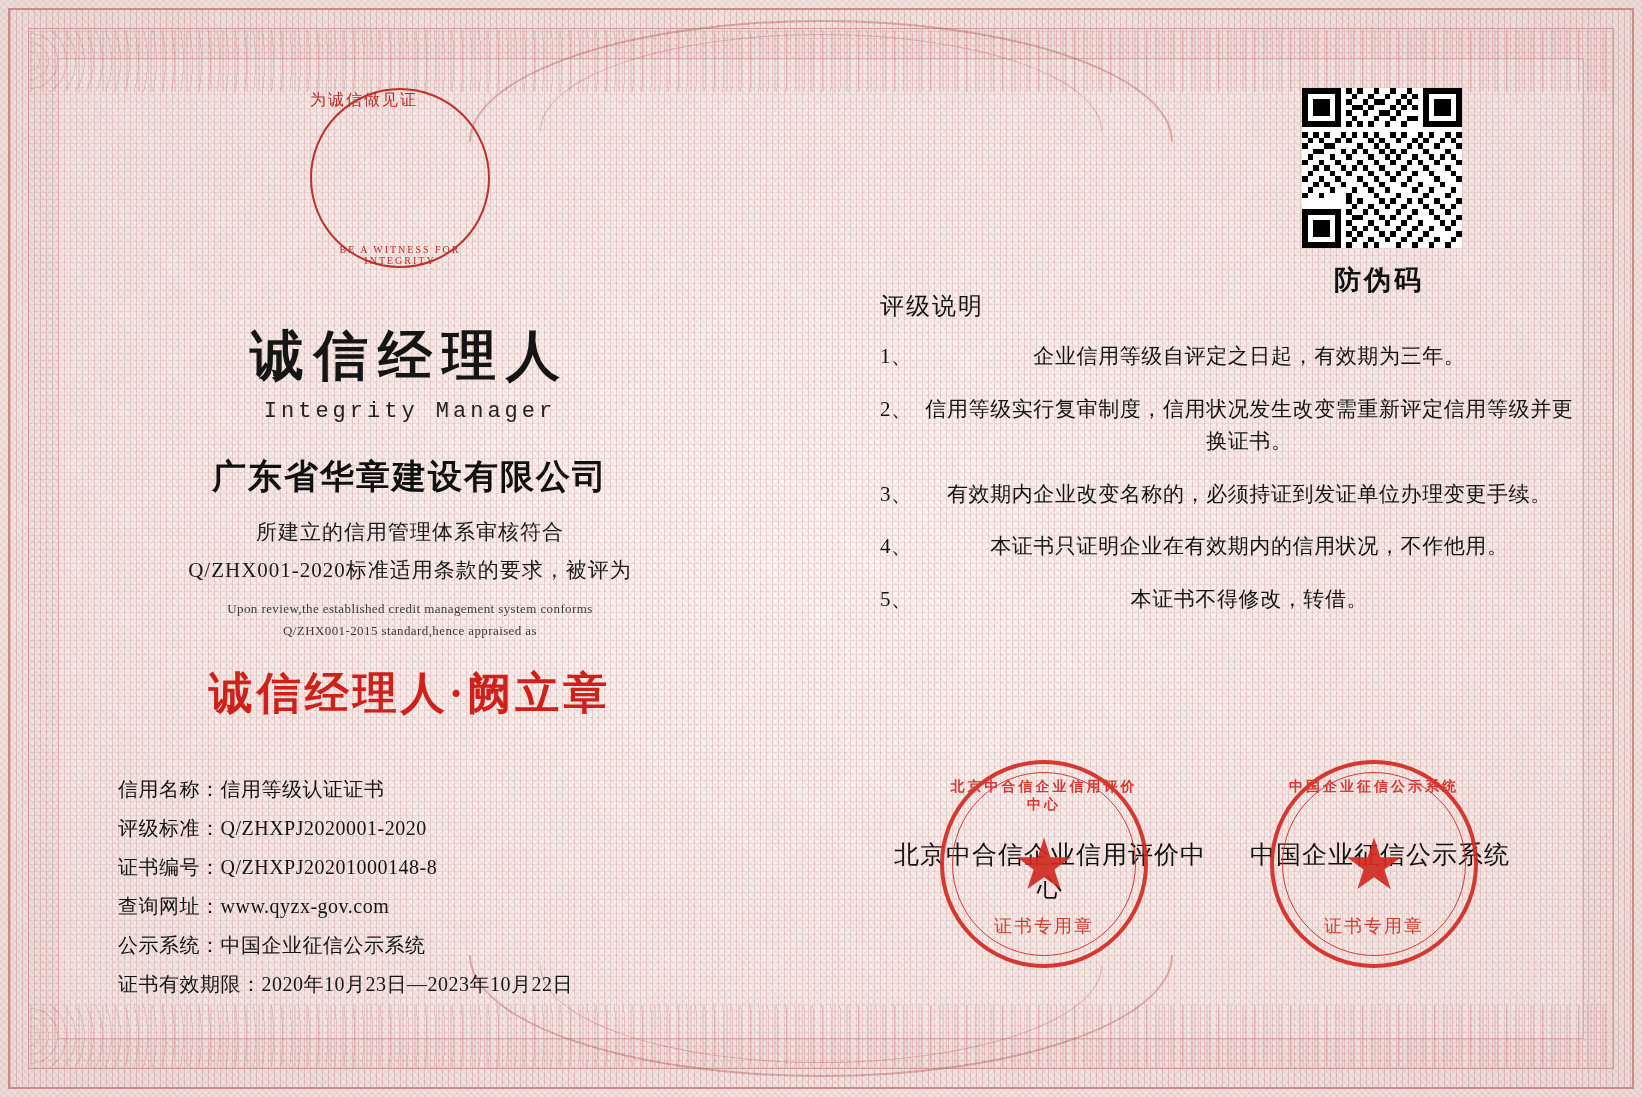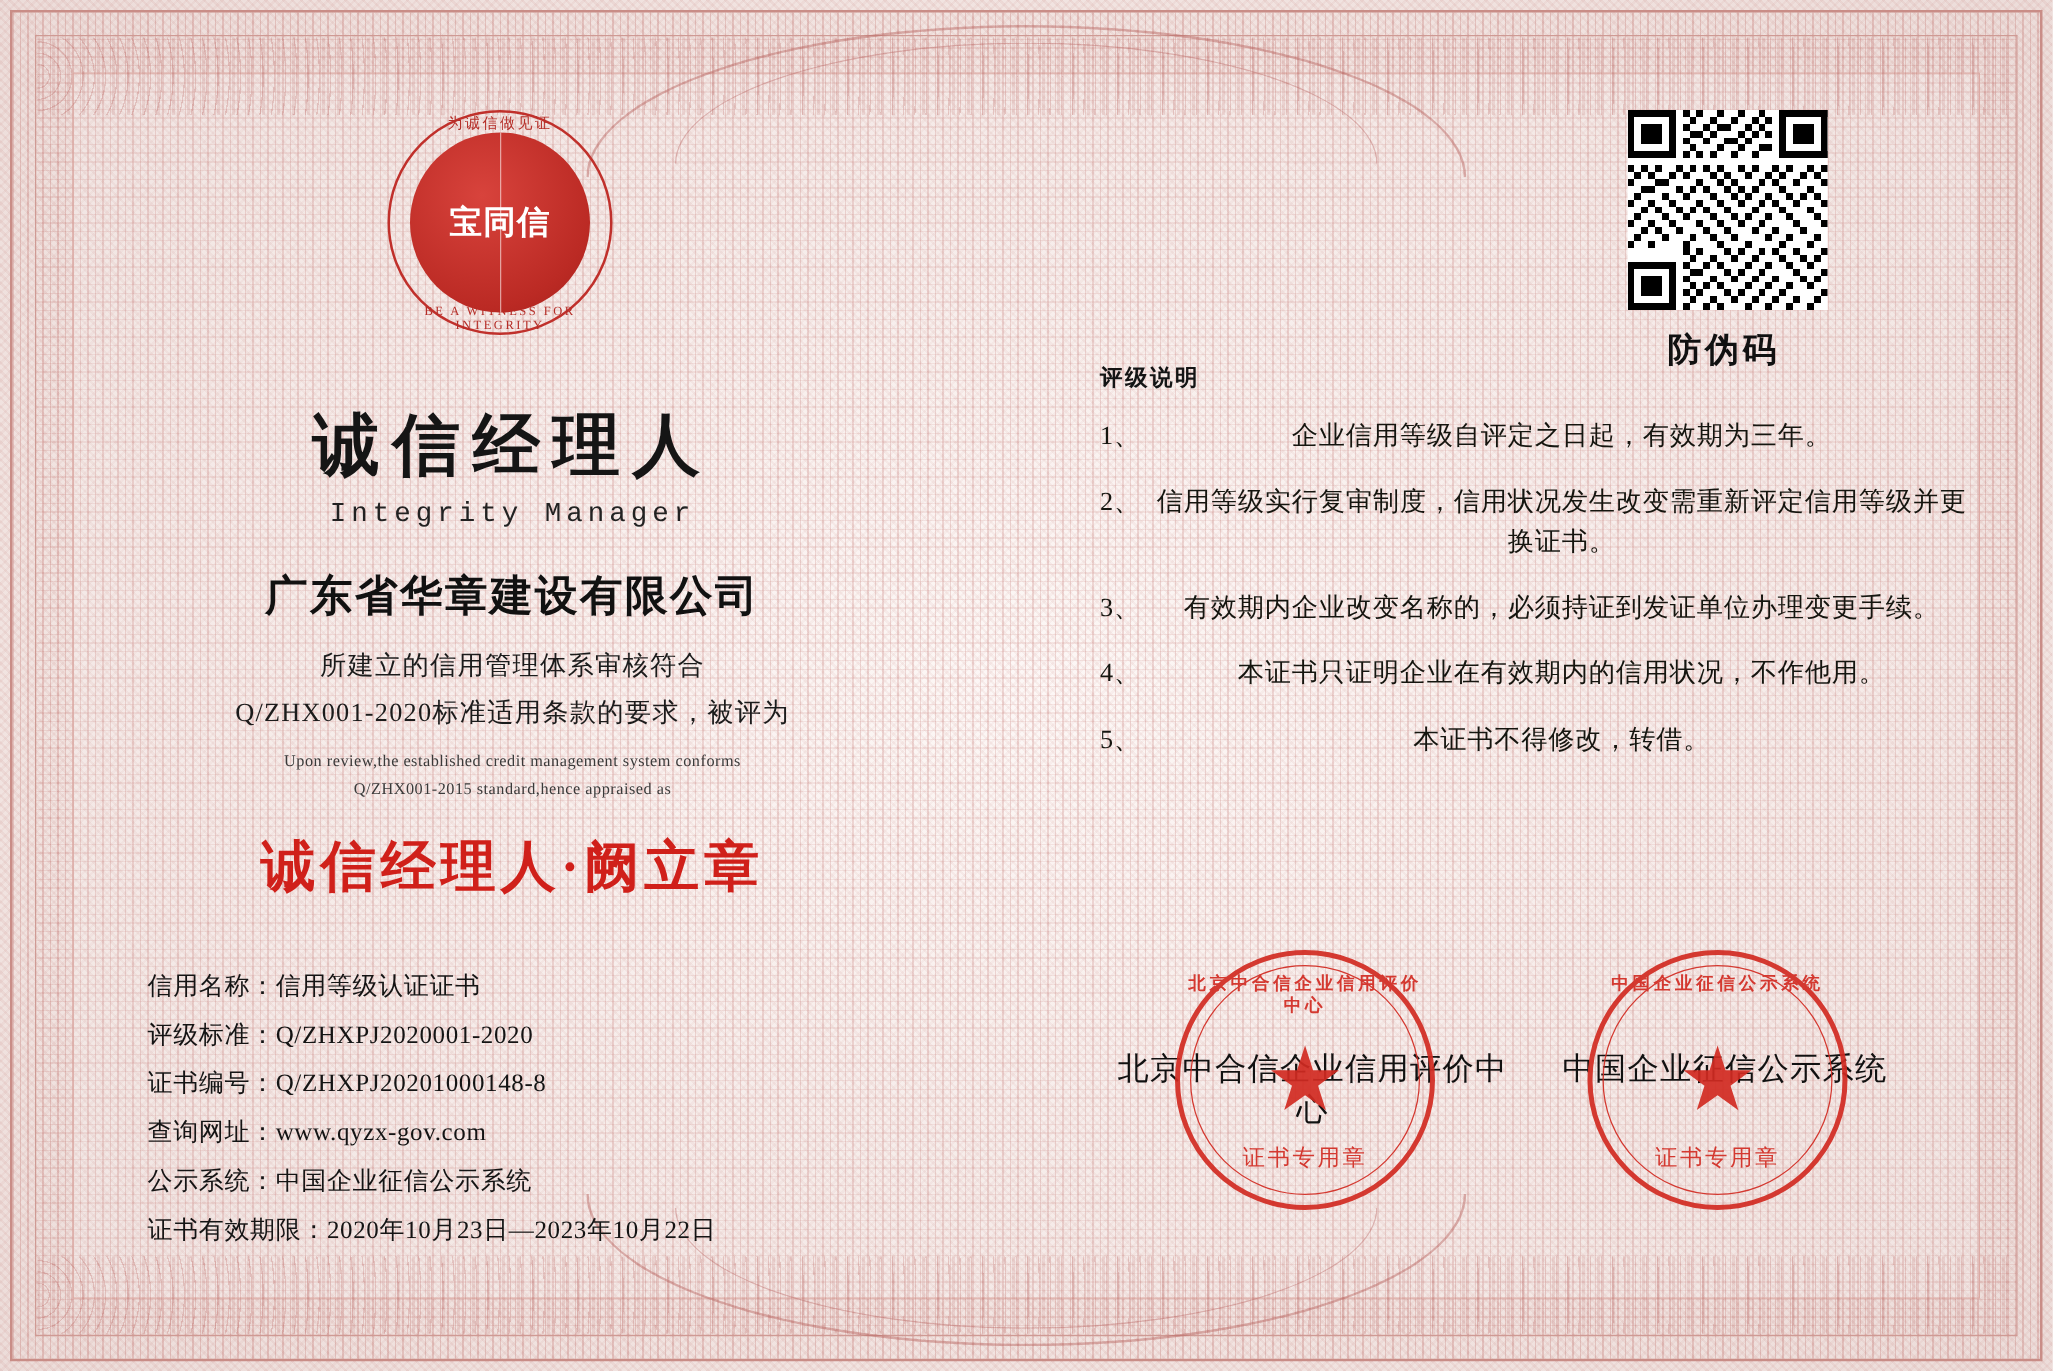--- a/index.html
+++ b/index.html
@@ -91,22 +91,22 @@
   }
   .emblem .disc:after{
     content:"";position:absolute;left:50%;top:0;bottom:0;width:1px;background:rgba(255,255,255,.55);
   }
   .emblem .disc-text{
     position:absolute;inset:0;display:flex;align-items:center;justify-content:center;
     color:#fff;font-size:26px;line-height:1.05;letter-spacing:1px;text-align:center;
     font-family:"Liberation Serif", serif;font-weight:bold;
   }
   .emblem .arc-label{
-    position:absolute;left:0;right:0;top:2px;text-align:center;
-    font-size:12px;color:#b52e28;letter-spacing:2px;
+    position:absolute;left:0;right:0;top:2px;text-align:left;
+    font-size:16px;color:#b52e28;letter-spacing:2px;
   }
   .emblem .arc-label-bottom{
     position:absolute;left:0;right:0;bottom:2px;text-align:center;
     font-size:10px;color:#b52e28;letter-spacing:2px;
   }
 
   
   .left{
     position:absolute;left:90px;top:320px;width:640px;text-align:center;
   }
@@ -151,21 +151,21 @@
   }
   .qr svg{display:block;}
   .qr-label{
     position:absolute;right:168px;top:262px;width:190px;text-align:center;
     font-size:27px;font-weight:bold;color:#111;letter-spacing:3px;
   }
   .notes{
     position:absolute;left:880px;top:290px;width:700px;
   }
   .notes-title{
-    font-size:18px;font-weight:bold;color:#141414;letter-spacing:2px;
+    font-size:24px;font-weight:normal;color:#141414;letter-spacing:2px;
   }
   .notes ol{
     list-style:none;margin:18px 0 0 0;padding:0;
   }
   .notes li{
     font-size:21px;color:#15150f;line-height:1.55;margin-bottom:20px;
     letter-spacing:.6px;
     display:flex;gap:6px;
   }
   .notes li .num{flex:0 0 auto;}
@@ -212,23 +212,20 @@
   <div class="guilloche-bottom"></div>
   <div class="arc-top"></div>
   <div class="arc-top2"></div>
   <div class="arc-bottom"></div>
   <div class="arc-bottom2"></div>
 
   <div class="emblem">
     <div class="ring"></div>
     <div class="arc-label">为诚信做见证</div>
     <div class="arc-label-bottom">BE A WITNESS FOR INTEGRITY</div>
-    <div class="disc">
-      <div class="disc-text">宝同信</div>
-    </div>
   </div>
 
   <div class="left">
     <div class="title-cn">诚信经理人</div>
     <div class="title-en">Integrity Manager</div>
     <div class="company">广东省华章建设有限公司</div>
     <div class="line-cn">所建立的信用管理体系审核符合</div>
     <div class="line-cn2">Q/ZHX001-2020标准适用条款的要求，被评为</div>
     <div class="line-en">
       <div>Upon review,the established credit management system conforms</div>

